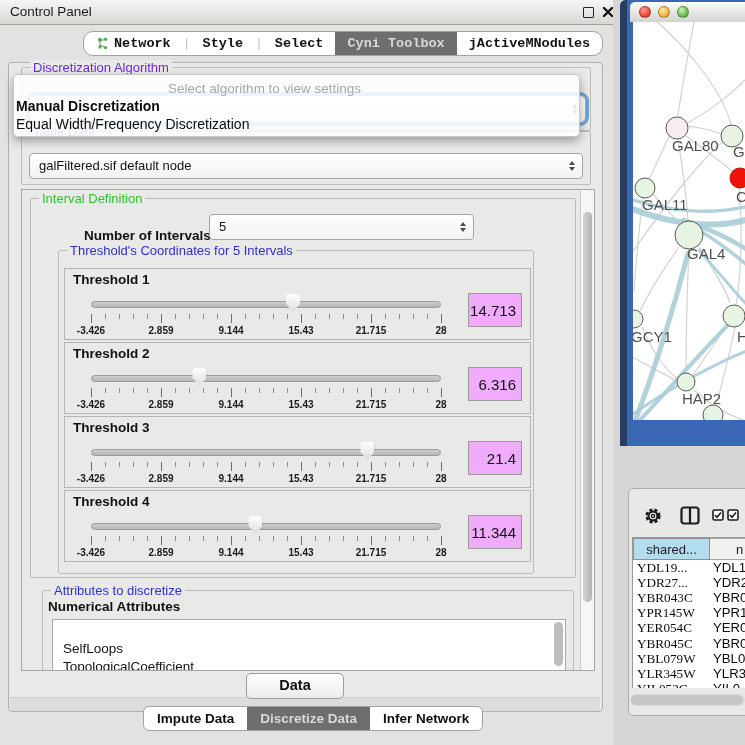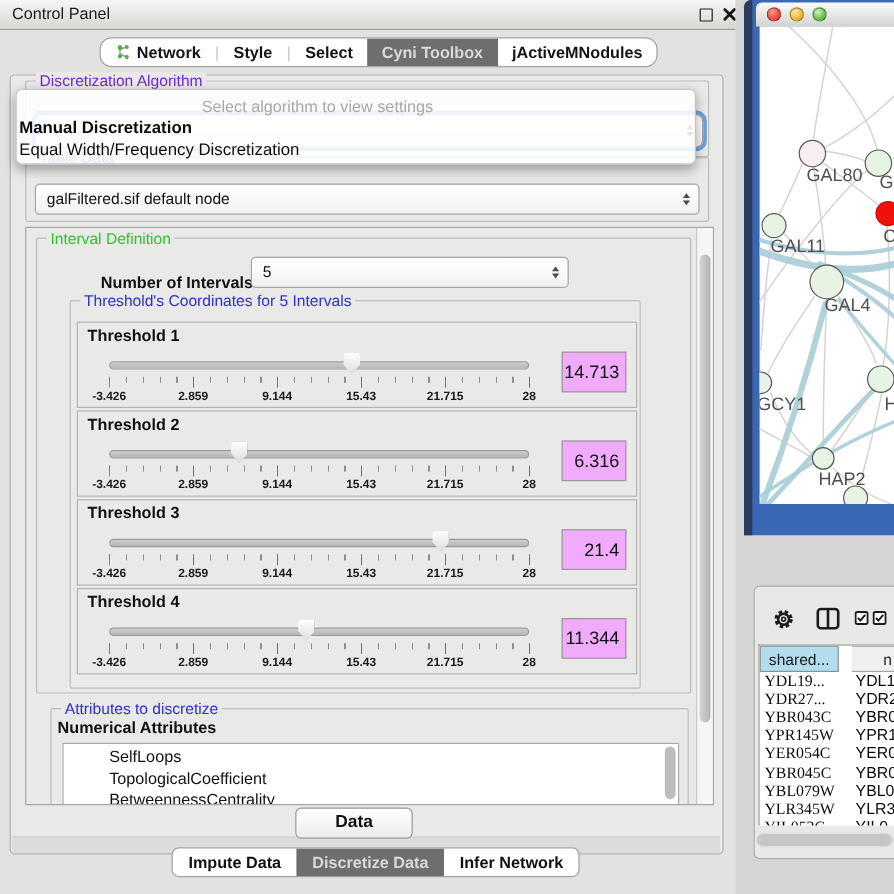--- a/index.html
+++ b/index.html
@@ -7,21 +7,21 @@
        font-family:"Liberation Sans",sans-serif;-webkit-font-smoothing:antialiased;}
   
   .left-region{position:absolute;left:0;top:0;width:613px;height:745px;background:#e2e2e0;}
   .titlebar{position:absolute;left:0;top:0;width:613px;height:24px;
             background:linear-gradient(#f6f6f5,#d7d7d4);border-bottom:1px solid #9f9f9d;}
   .titlebar-text{position:absolute;left:10px;top:4px;font-size:13.5px;color:#1b1b1b;}
   .float-icon{position:absolute;left:583px;top:7px;width:9px;height:9px;border:1.6px solid #222;border-radius:1px;}
   .close-icon{position:absolute;left:602px;top:6px;width:12px;height:12px;}
   
   .tabbar{position:absolute;left:83px;top:31px;height:23px;display:inline-flex;align-items:stretch;
-          background:#fff;border:1px solid #a2a2a0;border-radius:10px;overflow:hidden;}
+          background:#fff;border:1px solid #a2a2a0;border-radius:10px;overflow:hidden;font-family:Liberation Mono, monospace;}
   .tab{display:flex;align-items:center;gap:5px;padding:0 12px;font-size:13.5px;font-weight:600;color:#141414;}
   .tab.sel{background:#6e6e6e;color:#d9d9d9;}
   .tab-sep{display:flex;align-items:center;color:#c4c4c2;font-size:13px;}
   
   .card{position:absolute;left:8px;top:62px;width:593px;height:648px;background:#e9e9e7;
         border:1px solid #b0b0ae;border-radius:4px;}
   .group{position:absolute;border:1px solid #bcbcba;border-radius:2px;}
   .group-title{position:absolute;top:-8px;left:8px;background:#e9e9e7;padding:0 3px;font-size:13px;color:#6d28d9;white-space:nowrap;}
   .group-title.green{color:#2ec42e;}
   .group-title.blue{color:#2f2fd0;}
@@ -86,21 +86,21 @@
   .tl.red{left:9px;background:radial-gradient(circle at 35% 30%,#ff9d94,#ee4b3e 60%,#c33527);}
   .tl.yellow{left:28px;background:radial-gradient(circle at 35% 30%,#ffe9a8,#f2b63f 60%,#cf9222);}
   .tl.green{left:47px;background:radial-gradient(circle at 35% 30%,#d0f5c2,#6cc04c 60%,#4a9e2e);}
   .net-canvas{position:absolute;left:633px;top:22px;width:112px;height:398px;background:#fff;}
   .net-canvas svg text{font-family:"Liberation Sans",sans-serif;}
   .tcard{position:absolute;left:628px;top:488px;width:130px;height:226px;background:#e8e8e6;
          border:1px solid #adadab;border-radius:5px;}
   .tbl-clip{position:absolute;left:632px;top:537px;width:113px;height:150px;overflow:hidden;background:#fff;
             border-top:1px solid #9a9a98;border-left:1px solid #9a9a98;}
   .hcell{position:absolute;top:0;height:22px;font-size:13px;color:#1c1c1c;box-sizing:border-box;line-height:22px;}
-  .hcell.sel{left:0;width:66px;background:#b2ddee;border:1px solid #8f8f8d;text-align:center;}
+  .hcell.sel{left:0;width:77px;background:#b2ddee;border:1px solid #8f8f8d;text-align:center;}
   .hcell.plain{left:77px;width:60px;background:#f0f0ee;border:1px solid #a5a5a3;border-left:none;padding-left:26px;}
   .trow{position:absolute;left:0;width:113px;height:16px;font-size:13.2px;color:#0c0c0c;}
   .trow span{position:absolute;white-space:nowrap;}
   .trow .c1{left:4px;font-family:Liberation Serif, serif;}
   .trow .c2{left:80px;}
   .hsb{position:absolute;left:630px;top:694px;width:115px;height:12px;background:#dcdcda;border-radius:6px;}
   .hsb-thumb{position:absolute;left:1px;top:1px;width:112px;height:10px;border-radius:5px;background:#c6c6c4;}
   .tool-icon{position:absolute;}
 </style>
 </head>
@@ -247,21 +247,21 @@
               </div>
               <div class="thr-value">11.344</div>
             </div>
           </div>
 
         <div class="group" style="left:20px;top:400px;width:530px;height:112px;">
           <span class="group-title blue">Attributes to discretize</span>
         </div>
         <div class="bold-label" style="left:26px;top:409px;">Numerical Attributes</div>
         <div class="attr-list">
-          <div id="attr-items" style="padding-top:2px;margin-left:28px;">
+          <div id="attr-items" style="padding-top:20px;">
               <div class="attr-item">SelfLoops</div>
               <div class="attr-item">TopologicalCoefficient</div>
               <div class="attr-item">BetweennessCentrality</div>
             </div>
           <div class="attr-sb">
               <div class="attr-thumb"></div>
             </div>
         </div>
 
         <div class="sp-sb">

